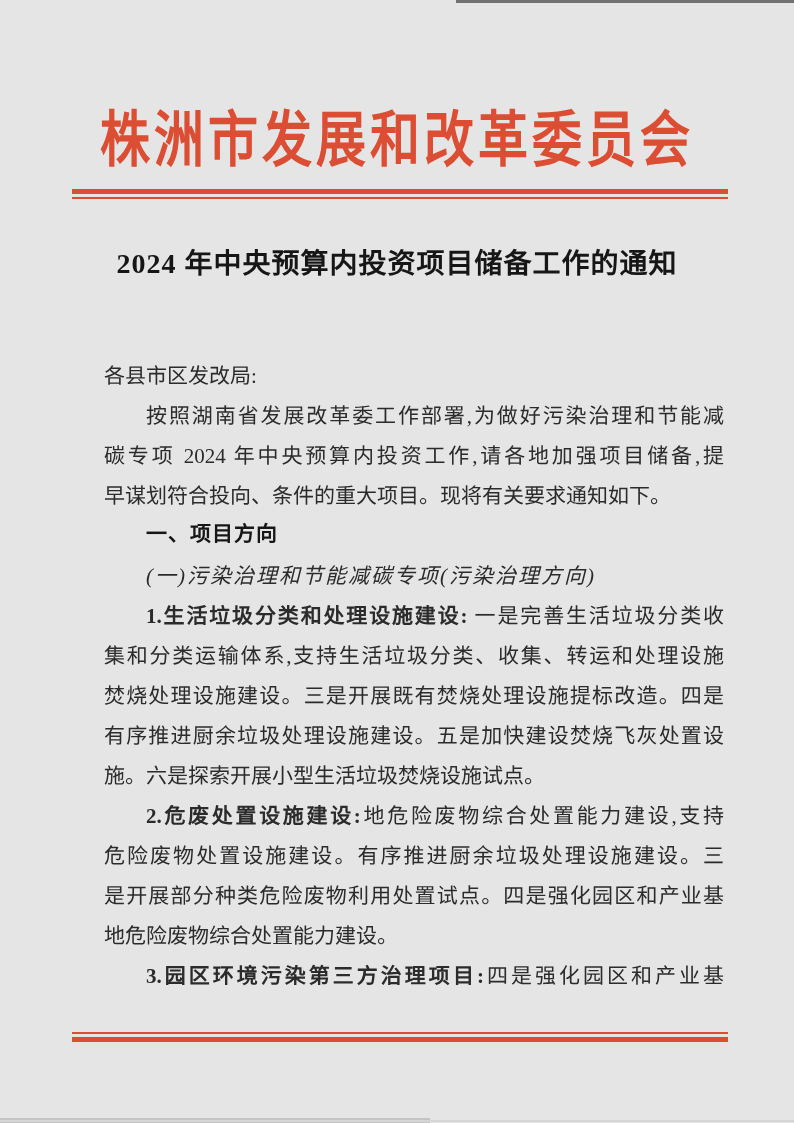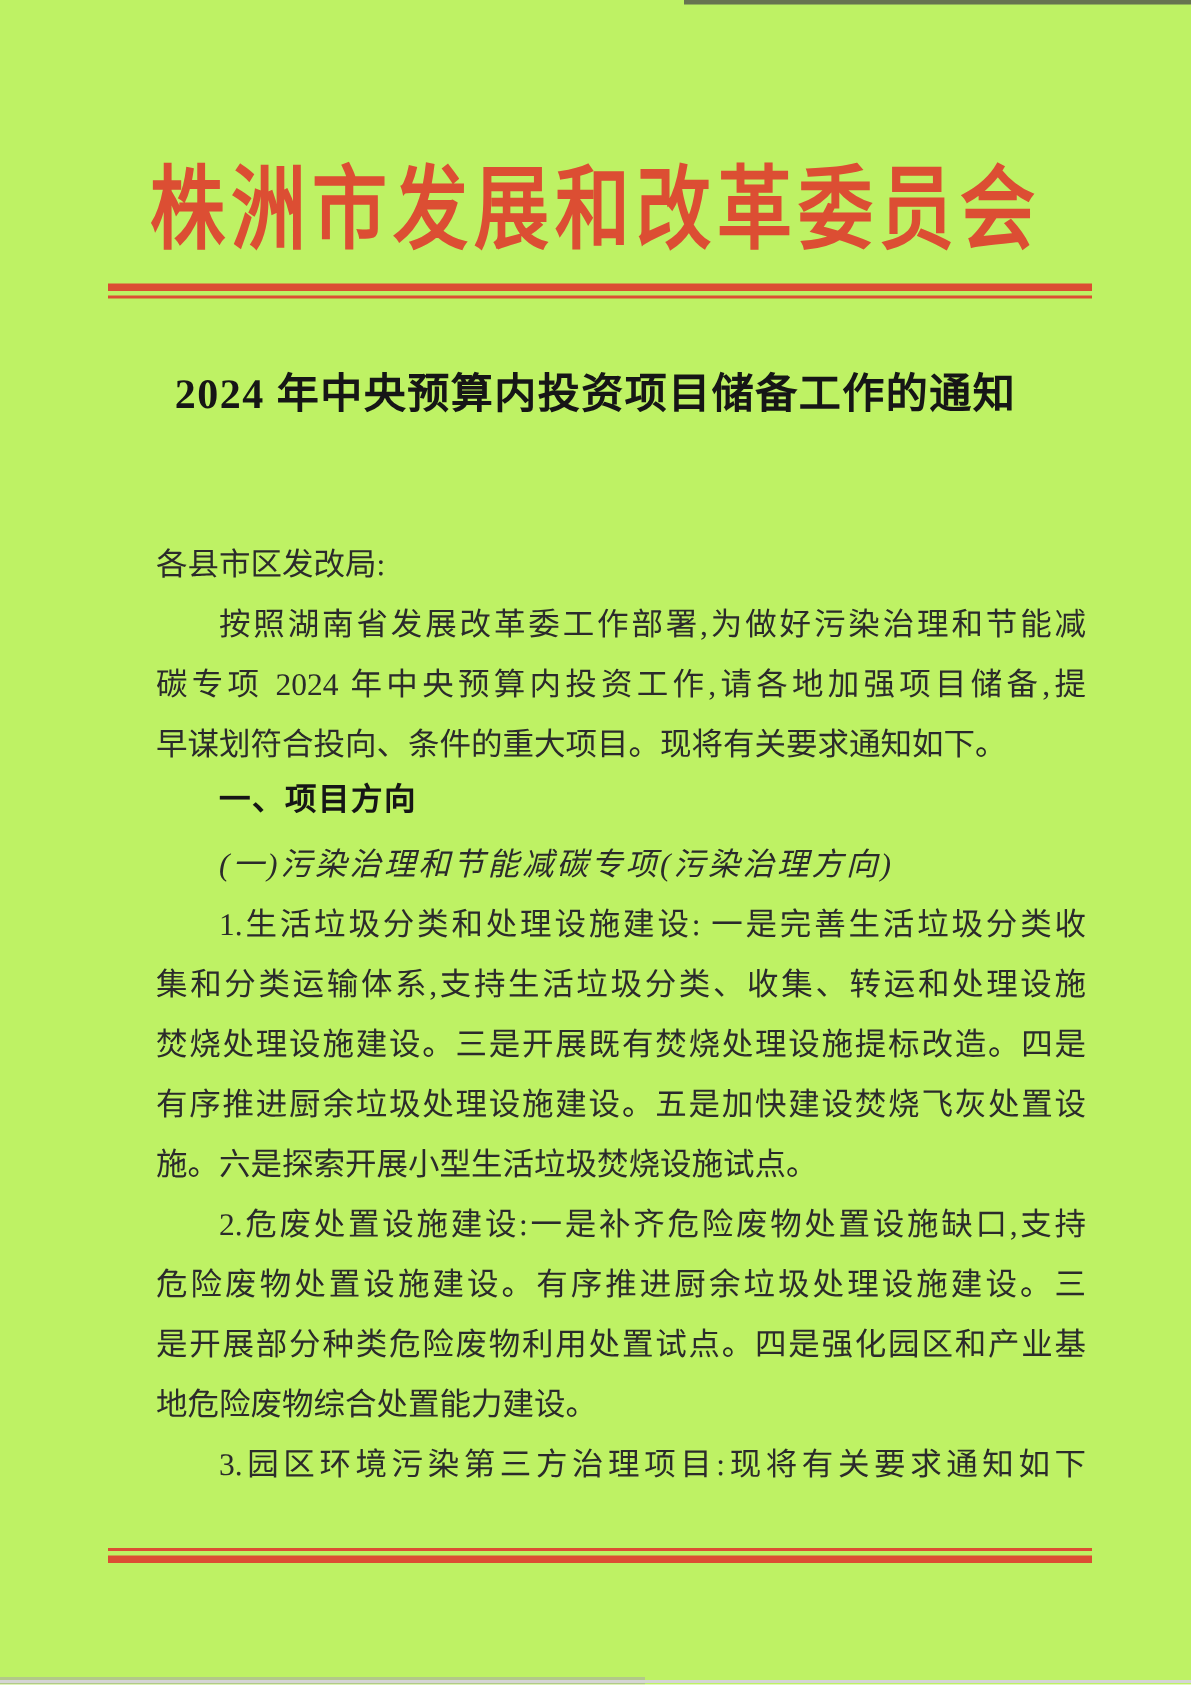--- a/index.html
+++ b/index.html
@@ -1,21 +1,21 @@
 <!DOCTYPE html>
 <html lang="zh-CN" style="--accent_red: #DC4E33; --ink: #2b2b2b; --title_ink: #161616;"><head>
 <meta charset="utf-8">
 <style>
   html, body { margin: 0; padding: 0; background: #ffffff; }
 
   .page {
     position: relative;
     width: 794px;
     height: 1123px;
-    background: #bef264;
+    background: #e5e5e5;
     overflow: hidden;
     font-family: "Liberation Serif", "DejaVu Serif", serif;
   }
 
   
   .artifact-top {
     position: absolute; left: 456px; top: 0; width: 338px; height: 3px;
     background: #4a4a4a; opacity: .75;
   }
   .artifact-bottom-full {
@@ -64,21 +64,21 @@
     text-align: left; overflow: visible;
   }
   .ind  { text-indent: 2em; }
   .just { text-align: justify; text-align-last: justify; }
   .h1cn {
     font-family: Liberation Mono, monospace;
     font-weight: bold; letter-spacing: 1px;
     color: var(--title_ink);
   }
   .kai  { font-style: italic; letter-spacing: 2px; }
-  .ln b { font-weight: normal; }
+  .ln b { font-weight: bold; }
 </style>
 </head>
 <body>
 
 <div class="page">
 
   <div class="artifact-top"></div>
 
   <h1 class="org">株洲市发展和改革委员会</h1>
 
@@ -98,26 +98,26 @@
 
     <div class="ln ind h1cn">一、项目方向</div>
     <div class="ln ind kai">(一)污染治理和节能减碳专项(污染治理方向)</div>
 
     <div class="ln ind just"><b>1.生活垃圾分类和处理设施建设:</b><span> 一是完善生活垃圾分类收</span></div>
     <div class="ln just">集和分类运输体系,支持生活垃圾分类、收集、转运和处理设施</div>
     <div class="ln just">焚烧处理设施建设。三是开展既有焚烧处理设施提标改造。四是</div>
     <div class="ln just">有序推进厨余垃圾处理设施建设。五是加快建设焚烧飞灰处置设</div>
     <div class="ln">施。六是探索开展小型生活垃圾焚烧设施试点。</div>
 
-    <div class="ln ind just"><b>2.危废处置设施建设:</b><span>一是补齐危险废物处置设施缺口,支持</span></div>
+    <div class="ln ind just"><b>2.危废处置设施建设:</b><span>地危险废物综合处置能力建设,支持</span></div>
     <div class="ln just">危险废物处置设施建设。有序推进厨余垃圾处理设施建设。三</div>
     <div class="ln just">是开展部分种类危险废物利用处置试点。四是强化园区和产业基</div>
     <div class="ln">地危险废物综合处置能力建设。</div>
 
-    <div class="ln ind just"><b>3.园区环境污染第三方治理项目:</b><span>现将有关要求通知如下</span></div>
+    <div class="ln ind just"><b>3.园区环境污染第三方治理项目:</b><span>四是强化园区和产业基</span></div>
   </div>
 
   <div class="rule rule-bottom-thin"></div>
   <div class="rule rule-bottom-thick"></div>
 
   <div class="artifact-bottom-left"></div>
   <div class="artifact-bottom-full"></div>
 
 </div>
 

